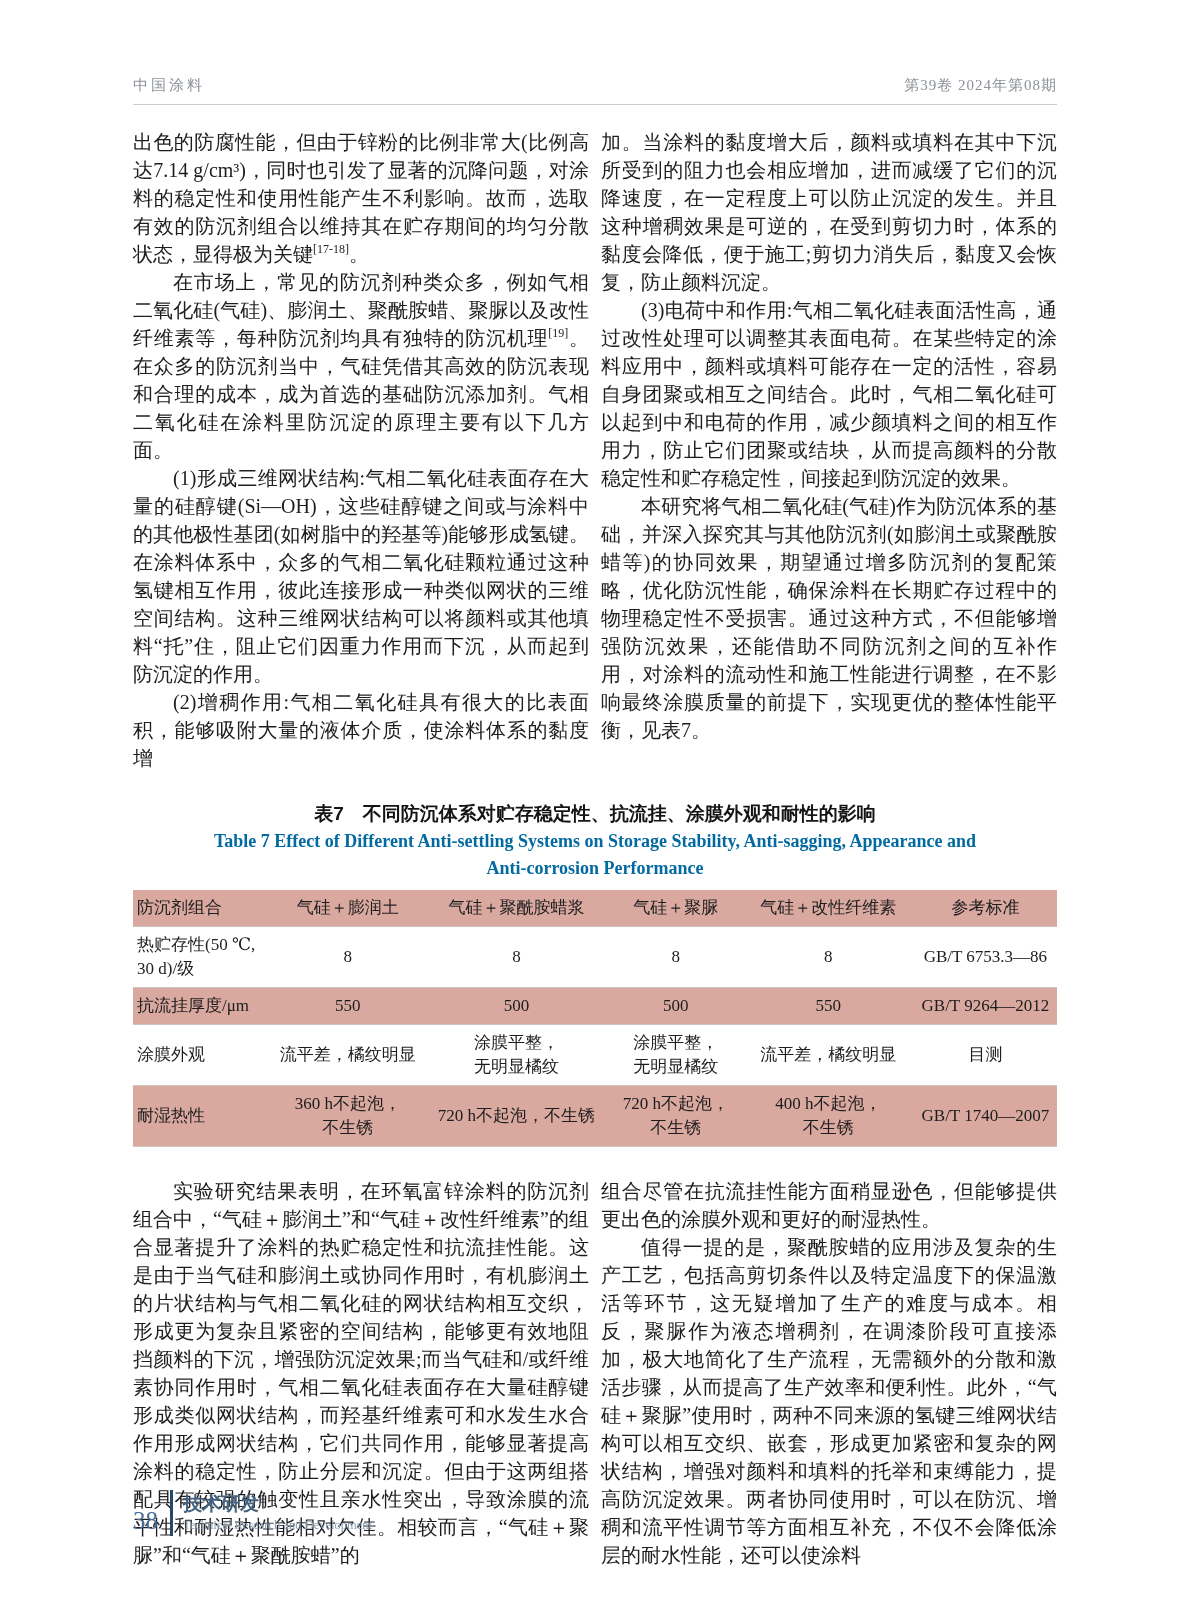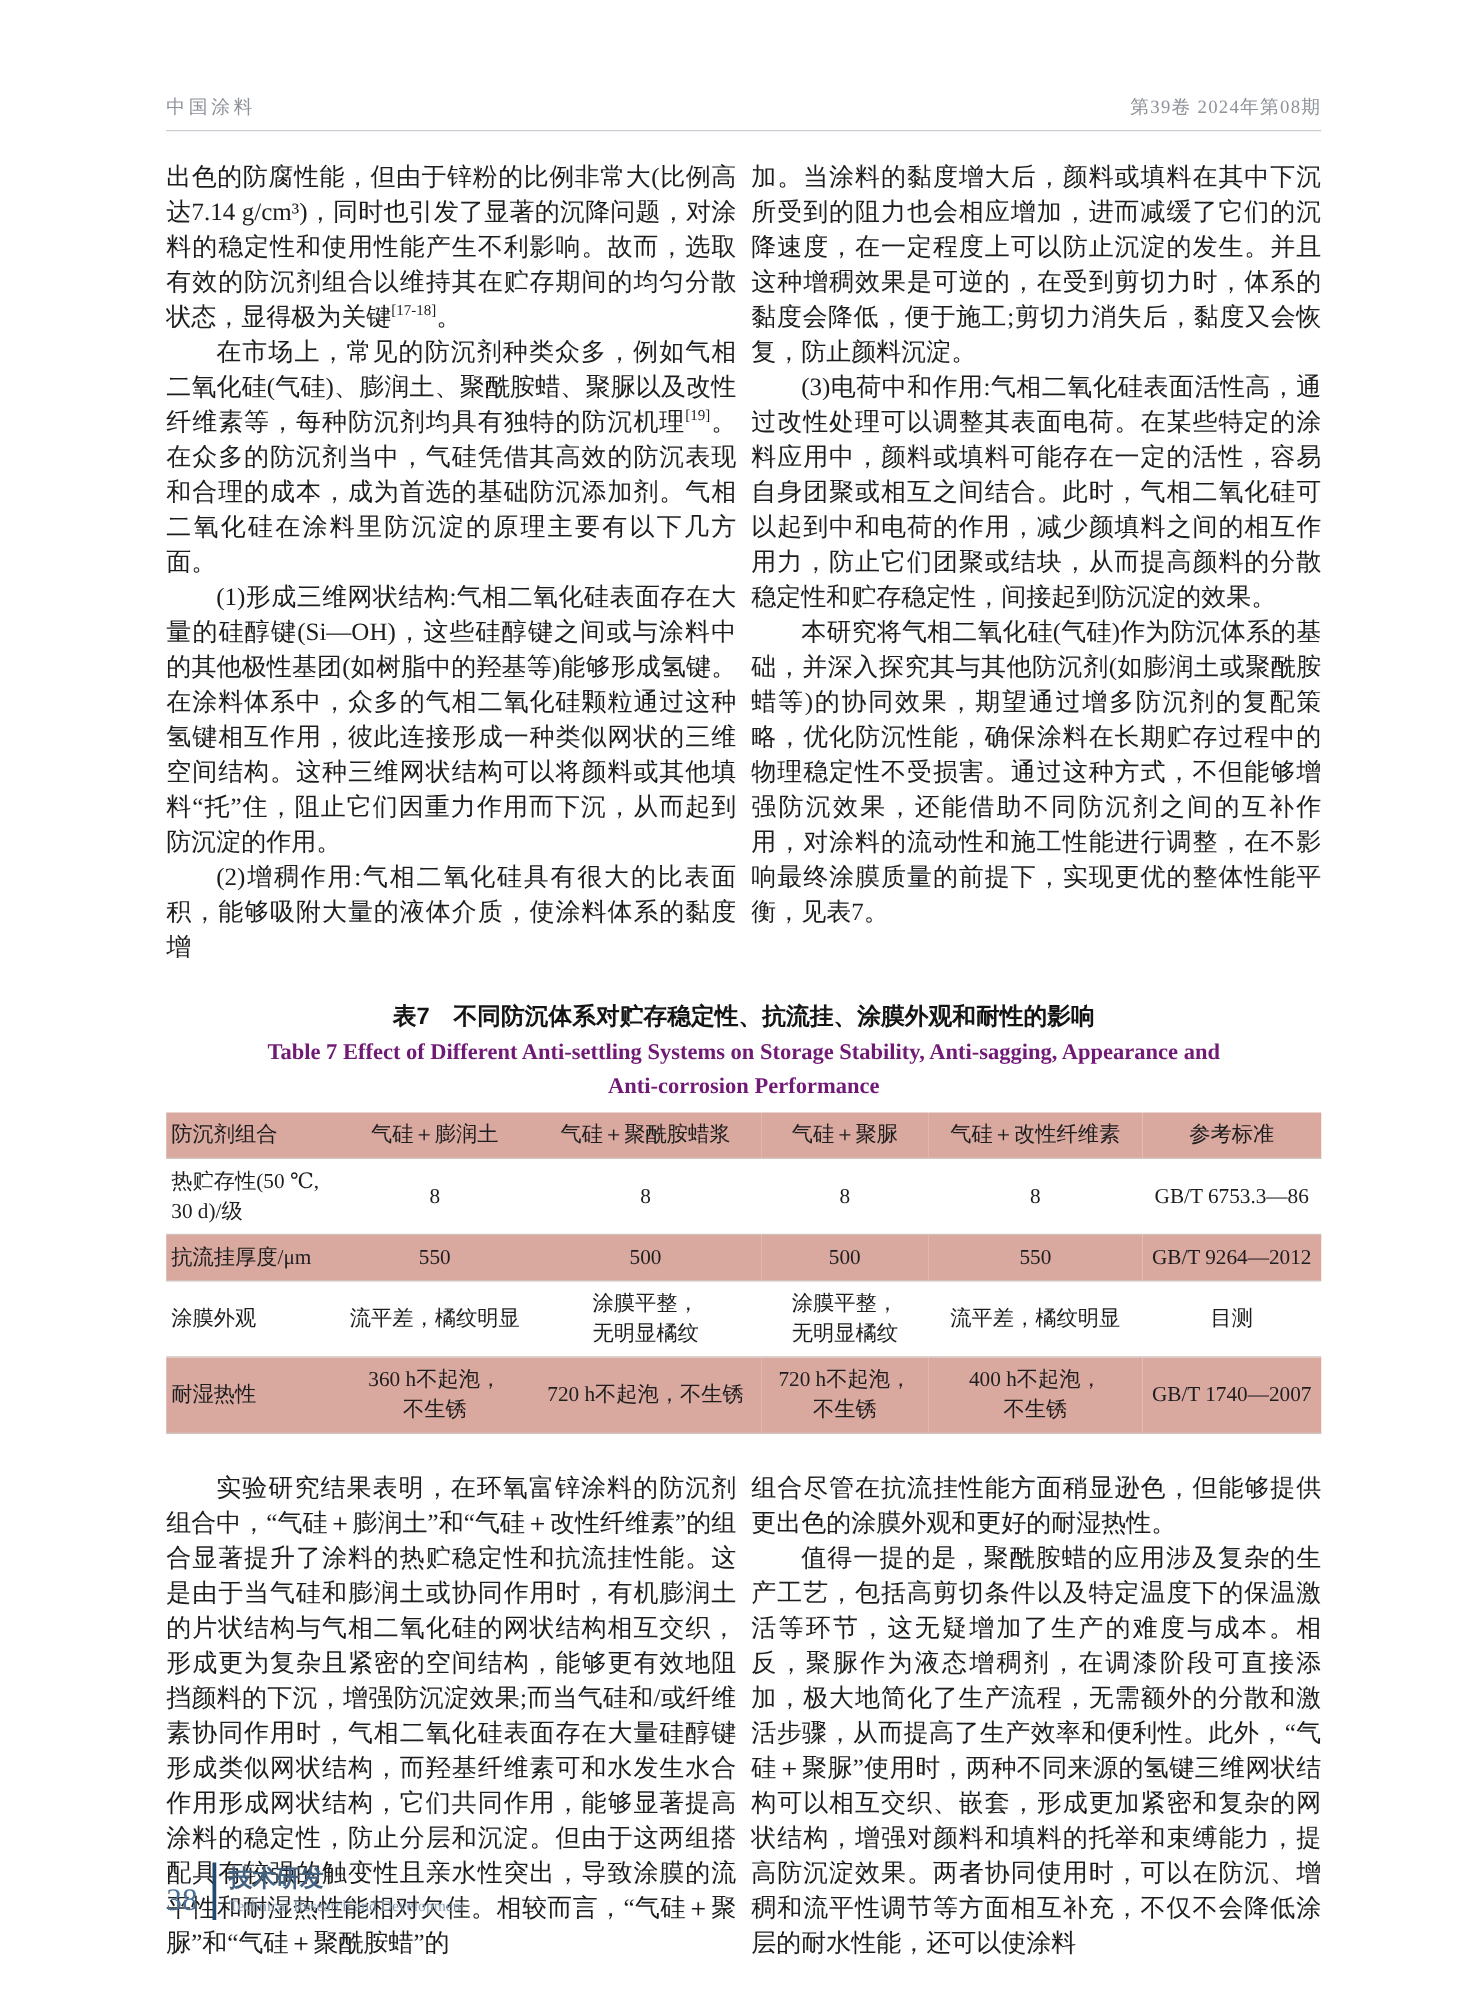--- a/index.html
+++ b/index.html
@@ -24,21 +24,21 @@
   .col p { margin:0; text-indent:2em; }
   .col p.cont { text-indent:0; }
   sup { font-size:12px; line-height:0; }
 
   
   .table-block { margin-top:28px; }
   .tbl-title-cn {
     text-align:center; font-weight:bold; font-size:19px; line-height:28px;
     font-family:"Liberation Sans","DejaVu Sans",sans-serif; color:#141414;
   }
-  .tbl-title-en { text-align:center; font-weight:bold; font-size:18px; line-height:27px; color:#701a75; }
+  .tbl-title-en { text-align:center; font-weight:bold; font-size:18px; line-height:27px; color:#0369a1; }
   table.data { width:100%; border-collapse:collapse; margin-top:8px; font-size:17px; table-layout:fixed; }
   table.data th, table.data td {
     text-align:center; vertical-align:middle; padding:6px 4px;
     white-space:pre-line; line-height:24px; font-weight:normal; color:#1d1d1f;
   }
   table.data th:first-child, table.data td:first-child { text-align:left; }
   table.data thead tr { background:var(--band,#d9a89e); }
   table.data tbody tr:nth-child(even) { background:var(--band,#d9a89e); }
   table.data tbody tr { border-top:1px solid #cfc3be; }
   table.data { border-bottom:1px solid #cfc3be; }

